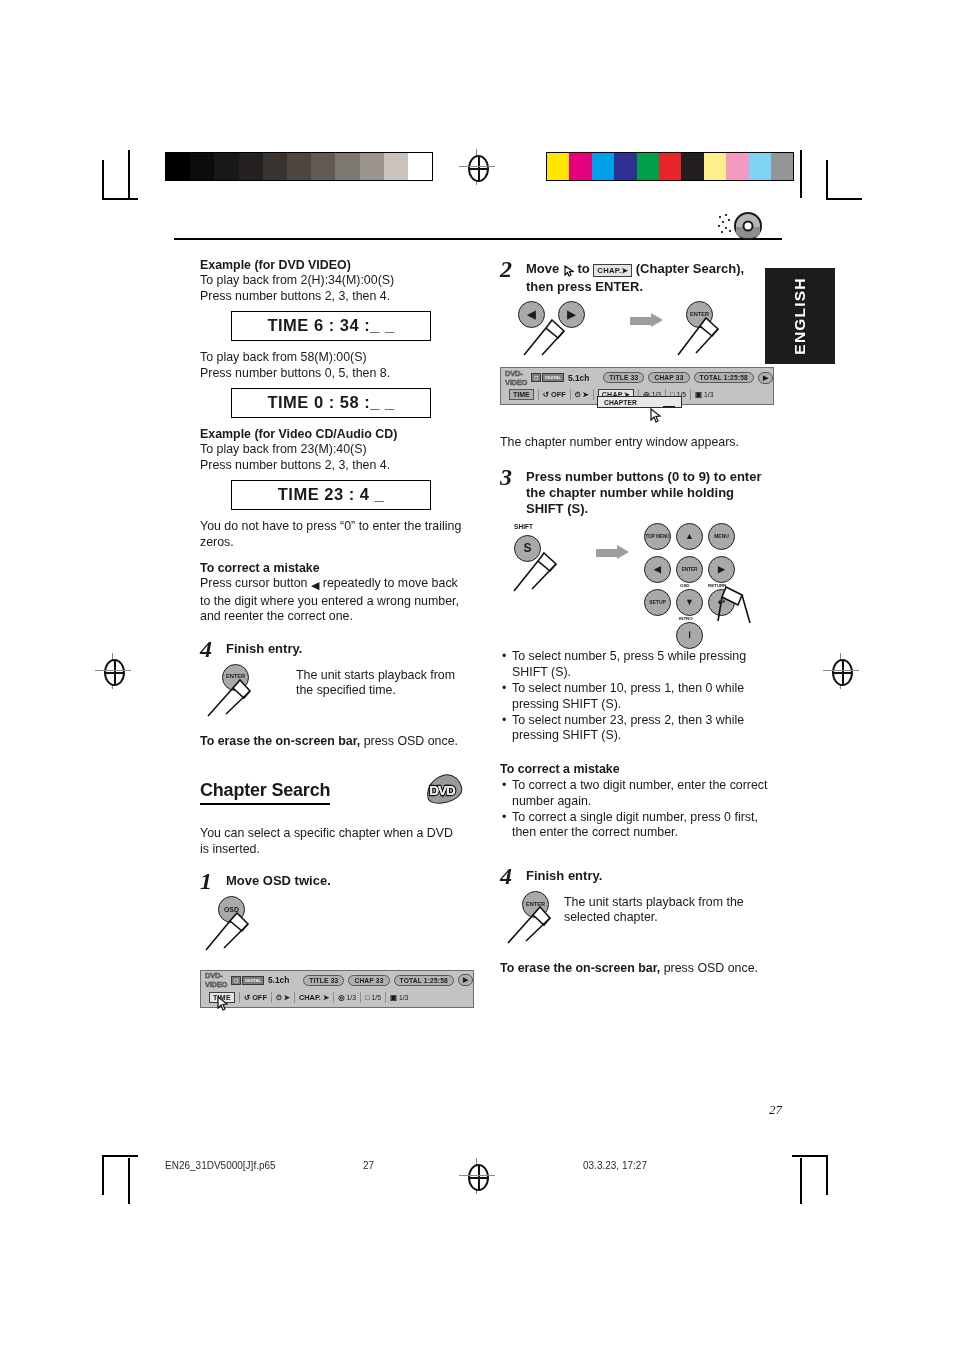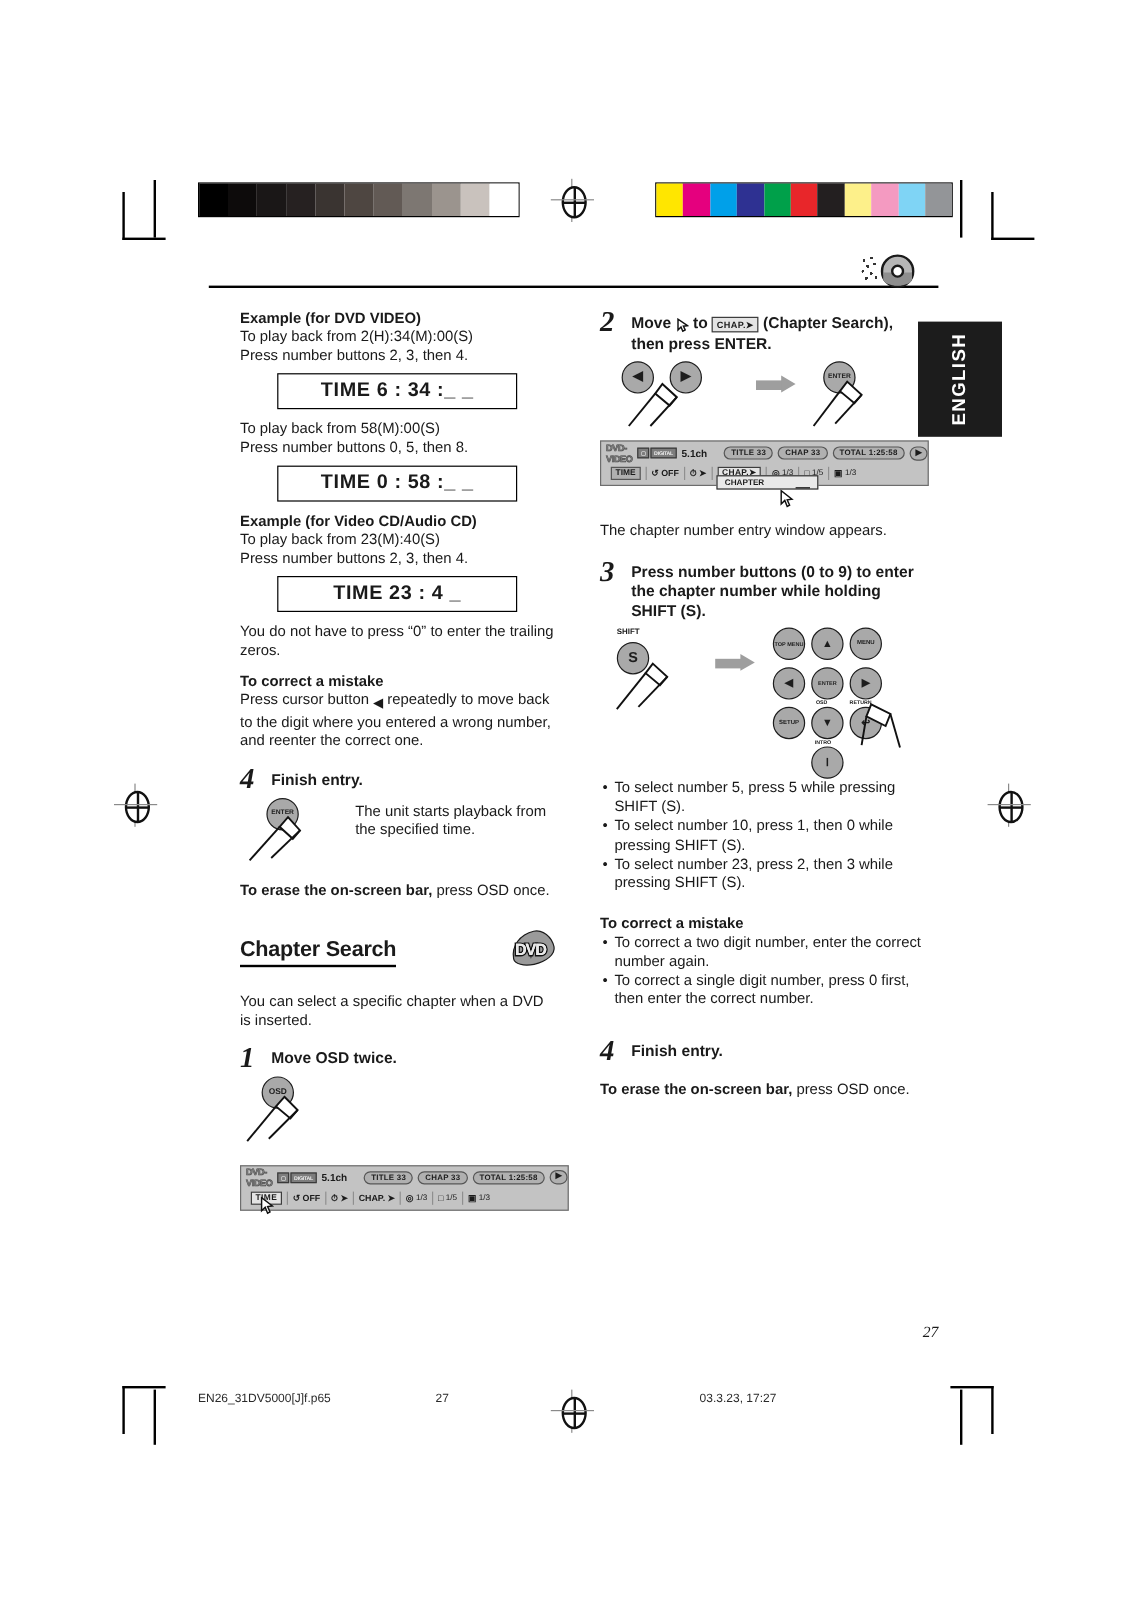--- a/index.html
+++ b/index.html
@@ -471,20 +471,31 @@
     <p class="b" style="margin-top:18px;">To correct a mistake</p>
     <ul class="bullets" style="padding-left:12px;">
       <li>To correct a two digit number, enter the correct number again.</li>
       <li>To correct a single digit number, press 0 first, then enter the correct number.</li>
     </ul>
 
     <div class="step" style="margin-top:24px;">
       <div class="stepnum">4</div>
       <div class="steptxt">Finish entry.</div>
     </div>
+    <div style="display:flex;align-items:flex-start;margin-top:4px;">
+      <div style="width:64px;flex:none;position:relative;height:56px;">
+        <div class="rbtn" style="position:absolute;left:22px;top:0;">ENTER</div>
+        <svg width="64" height="56" style="position:absolute;left:0;top:0;overflow:visible;">
+          <path d="M40 16 L50 27 L44 34 L33 24 Z" fill="#fff" stroke="#111" stroke-width="1.6"></path>
+          <path d="M33 24 L8 52" stroke="#111" stroke-width="1.6" fill="none"></path>
+          <path d="M50 27 L26 50" stroke="#111" stroke-width="1.6" fill="none"></path>
+        </svg>
+      </div>
+      <p style="padding-top:4px;">The unit starts playback from the selected chapter.</p>
+    </div>
 
     <p style="margin-top:14px;"><span class="b">To erase the on-screen bar,</span><span> press OSD once.</span></p>
   </div>
 
   <div class="pageno">27</div>
 
   <div class="foot" style="left:165px;top:1160px;">EN26_31DV5000[J]f.p65</div>
   <div class="foot" style="left:363px;top:1160px;">27</div>
   <div class="foot" style="left:583px;top:1160px;">03.3.23, 17:27</div>
 

